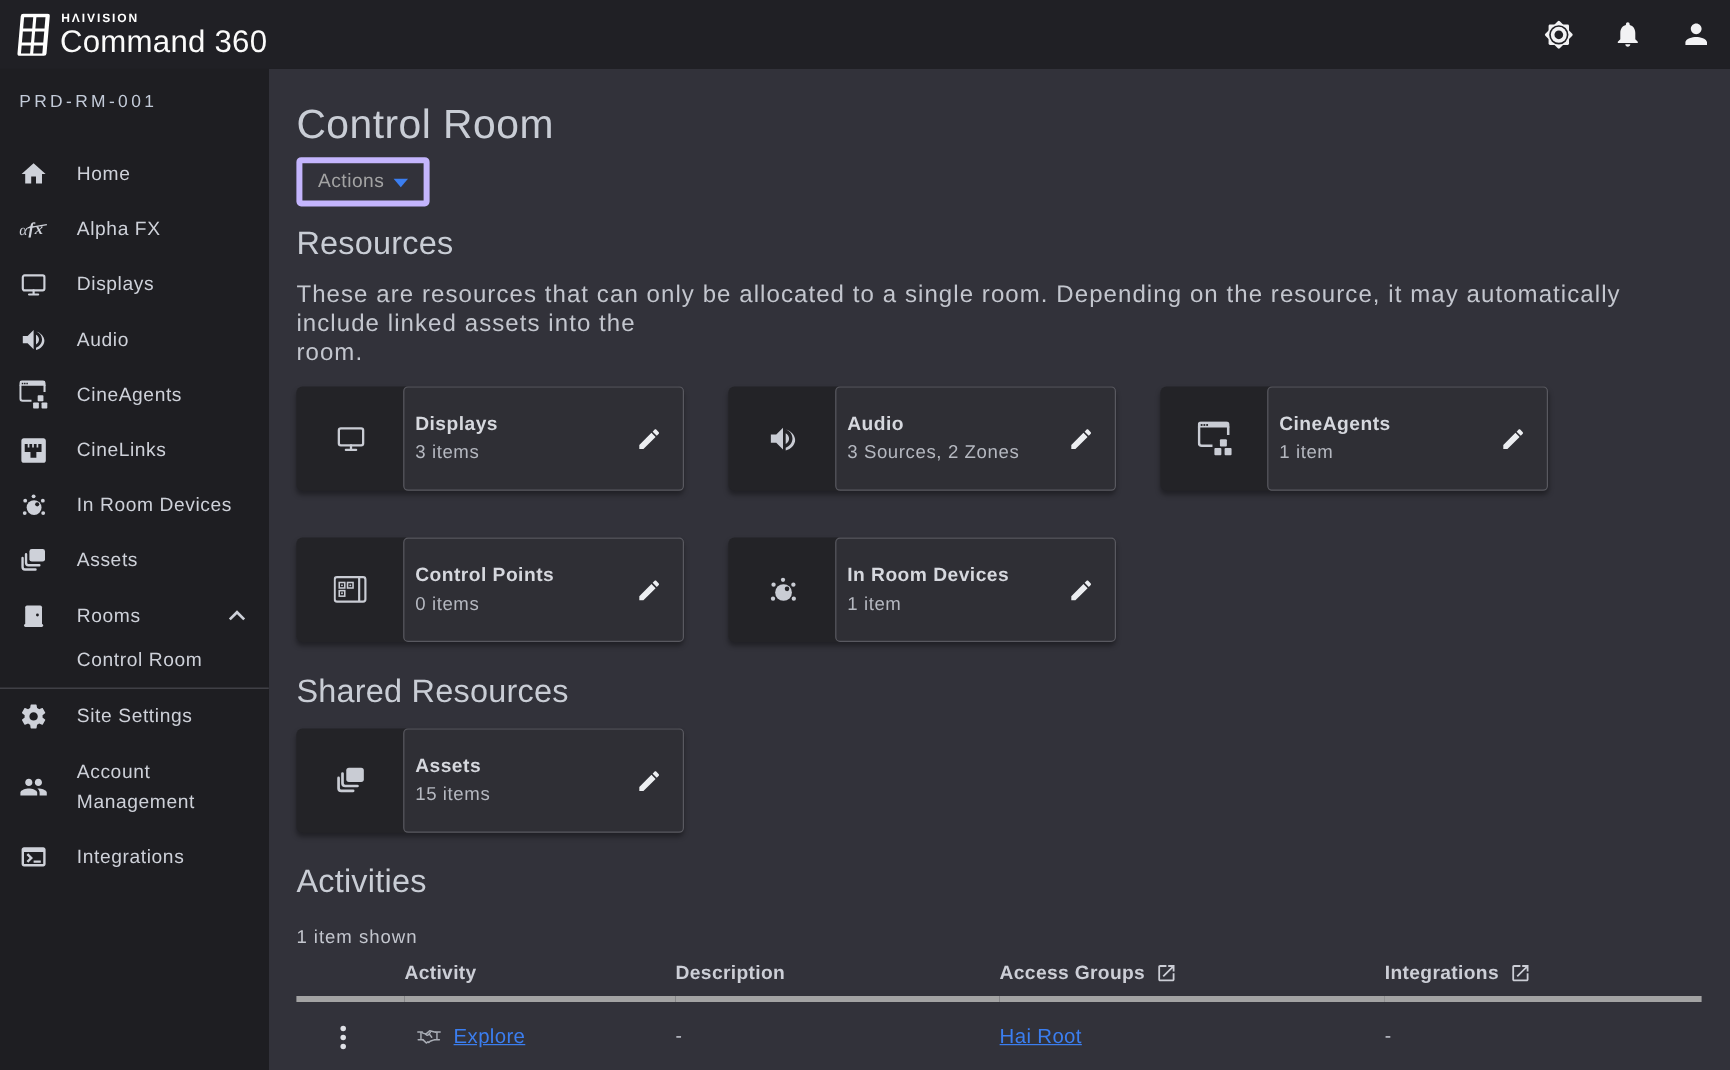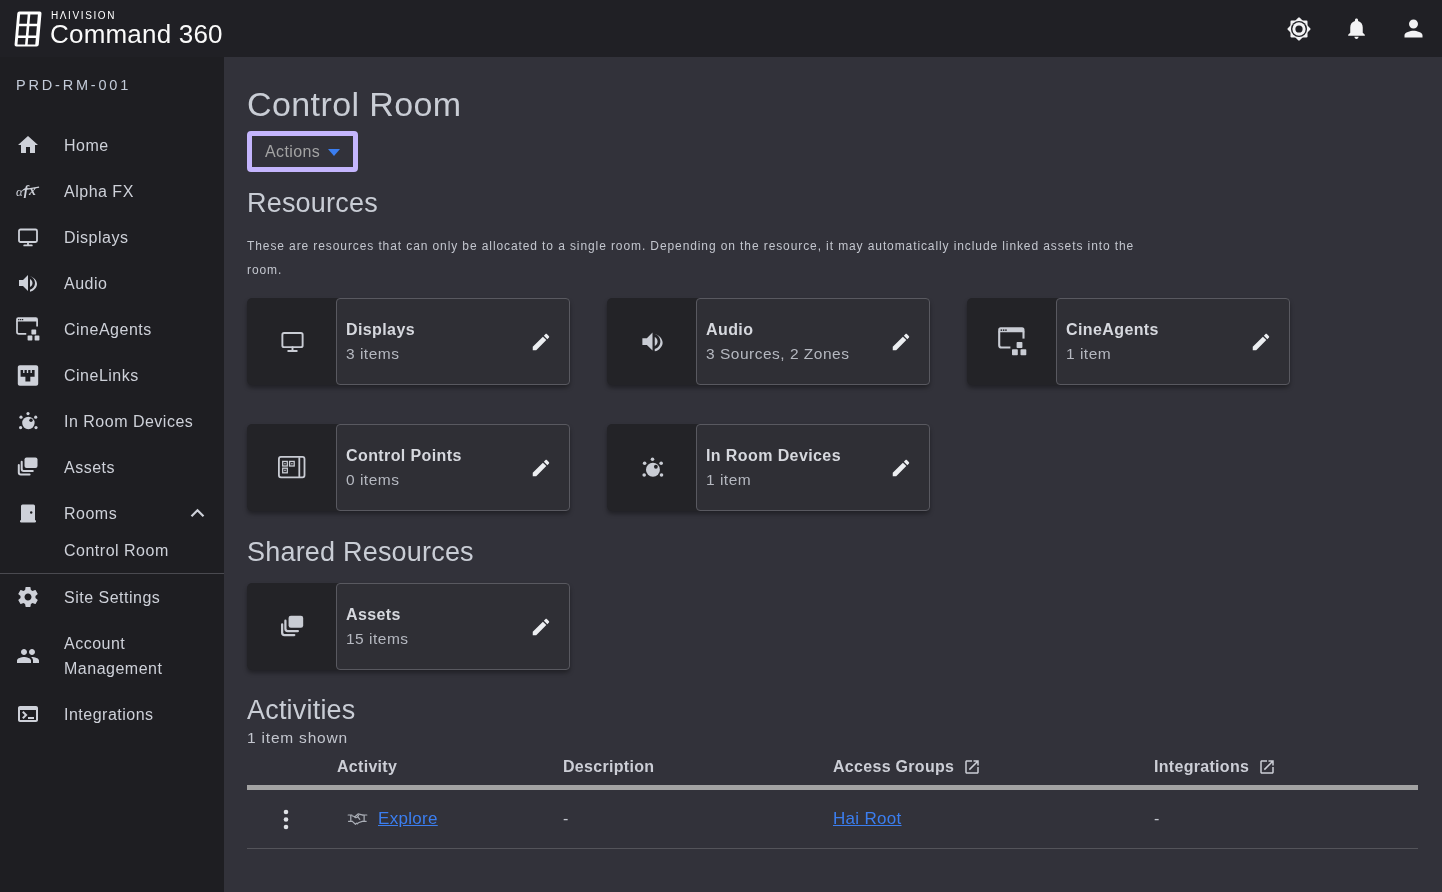--- a/index.html
+++ b/index.html
@@ -5,21 +5,21 @@
 * { margin:0; padding:0; box-sizing:border-box; }
 html,body { width:1442px; height:892px; overflow:hidden; }
 body { background:#32323a; font-family:"Liberation Sans", sans-serif; }
 #topbar {
   position:fixed; top:0; left:0; width:1442px; height:57px;
   background:#202025; z-index:20; display:flex; align-items:center;
 }
 #logo { display:flex; align-items:center; margin-left:14px; }
 #logo svg { display:block; }
 #logotext { margin-left:8px; color:#fff; margin-top:0; }
-#logotext .hv { font-size:10px; font-weight:normal; letter-spacing:1.6px; line-height:11px; margin-bottom:0; margin-left:1px; }
+#logotext .hv { font-size:10px; font-weight:bold; letter-spacing:1.6px; line-height:11px; margin-bottom:0; margin-left:1px; }
 #logotext .cmd { font-size:26px; font-weight:normal; letter-spacing:0.2px; line-height:27px; color:#fafafa; }
 #topicons { margin-left:auto; display:flex; align-items:center; gap:31px; margin-right:15px; }
 #topicons svg { display:block; }
 
 #sidebar {
   position:fixed; top:57px; left:0; width:224px; height:835px;
   background:#1e1e22; z-index:10; color:#ced1d9;
 }
 #sitename { padding:18px 16px 27px 16px; font-size:14.5px; letter-spacing:2.8px; color:#c3cbd9; line-height:20px; }
 .mitem { display:flex; align-items:center; min-height:46px; padding:0 16px; font-size:16px; letter-spacing:0.5px; color:#ced1d9; }
@@ -34,21 +34,21 @@
 #crumb { font-size:15px; color:#a2a6af; letter-spacing:1.2px; line-height:17px; }
 h1 { font-size:34px; font-weight:normal; color:#c9cdd5; letter-spacing:0.4px; margin-top:4px; line-height:36px; }
 #actions {
   margin-top:9px; display:inline-flex; align-items:center;
   height:41px; padding:4px 13px; border:5px solid #c4b5fd; border-radius:4px;
   color:#a3a3a3; font-size:16px; letter-spacing:0.4px;
 }
 #actions .caret { width:0; height:0; border-left:6px solid transparent; border-right:6px solid transparent; border-top:7px solid #3b7ef0; margin-left:8px; margin-top:2px; }
 h2 { font-size:27px; font-weight:normal; color:#c9cdd5; letter-spacing:0.2px; line-height:30px; }
 #h2res { margin-top:16px; }
-#desc { margin-top:16px; font-size:12px; color:#c3c6ce; line-height:24px; letter-spacing:0.9px; }
+#desc { margin-top:16px; font-size:20px; color:#c3c6ce; line-height:24px; letter-spacing:0.9px; }
 
 .cardrow { display:flex; gap:37px; }
 #row1 { margin-top:16px; }
 #row2 { margin-top:39px; }
 .card {
   position:relative; width:323px; height:87px; background:#232327;
   border-radius:5px; box-shadow:0 3px 4px rgba(0,0,0,0.35);
 }
 .card .iconwrap { position:absolute; left:0; top:0; width:90px; height:87px; display:flex; align-items:center; justify-content:center; }
 .card .cbody {
@@ -56,21 +56,21 @@
   background:#2f2f35; border:1px solid #595960; border-radius:4px;
   display:flex; flex-direction:column; justify-content:center; padding-left:9px;
 }
 .card .ct { font-size:16px; font-weight:bold; color:#d6d8de; letter-spacing:0.4px; }
 .card .cs { font-size:15.5px; color:#b5b8c0; margin-top:6px; letter-spacing:0.5px; }
 .card .pencil { position:absolute; right:17px; top:32px; }
 
 #h2shared { margin-top:26px; }
 #sharedrow { margin-top:16px; }
 #h2act { margin-top:25px; }
-#itemcount { margin-top:4px; font-size:15.5px; color:#c3c6ce; letter-spacing:0.8px; line-height:18px; }
+#itemcount { margin-top:24px; font-size:15.5px; color:#c3c6ce; letter-spacing:0.8px; line-height:18px; }
 
 table { border-collapse:collapse; margin-top:11px; width:1171px; }
 th { text-align:left; font-size:16px; color:#ccced6; font-weight:bold; letter-spacing:0.3px; line-height:18px; padding:0 0 9px 0; }
 th .hicon { vertical-align:-4px; margin-left:9px; }
 td { border-top:5px solid #a3a3a3; height:61px; font-size:16px; color:#c3c6ce; }
 tr.bottom td { border-top:1px solid #54545a; height:0; }
 .col0{width:90px;} .col1{width:226px;} .col2{width:270px;} .col3{width:321px;} .col4{width:264px;}
 a.lnk { color:#3b7ef0; text-decoration:underline; font-size:17px; letter-spacing:0.3px; }
 .kebab { display:block; margin-left:36px; }
 .actcell { display:flex; align-items:center; gap:9px; padding-left:9px; }

